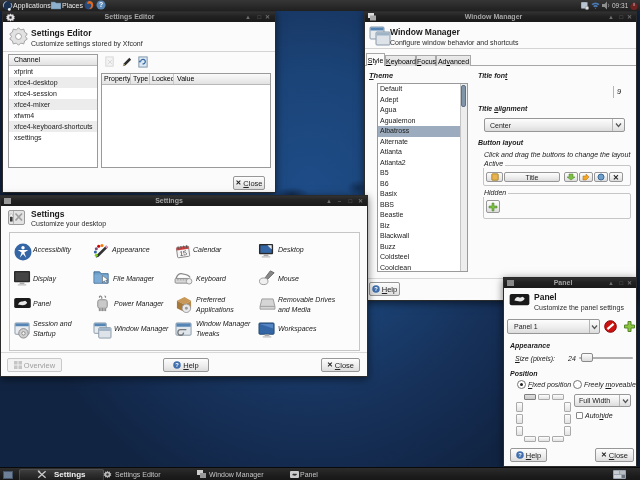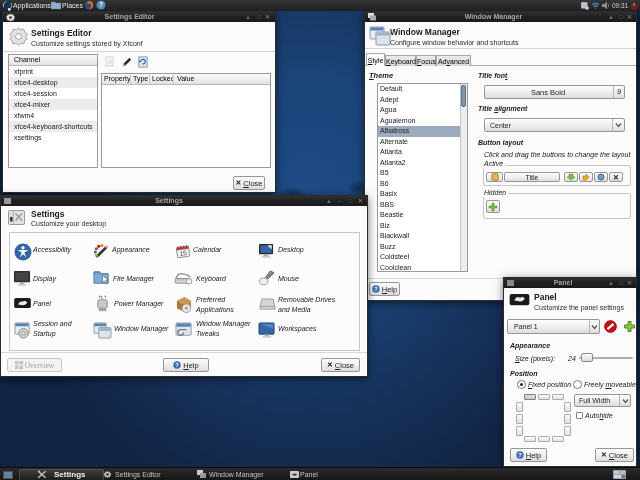--- a/index.html
+++ b/index.html
@@ -77,21 +77,20 @@
     <div class="li2">Biz</div>
     <div class="li2">Blackwall</div>
     <div class="li2">Buzz</div>
     <div class="li2">Coldsteel</div>
     <div class="li2">Coolclean</div>
     <div class="abs" style="right:0px; top:0px; width:7px; height:187px; background:#ededed; border-left:1px solid #c4c4c4;"></div>
     <div class="abs" style="right:1px; top:1px; width:5px; height:22px; background:#8095aa; border:1px solid #5d7186; border-radius:2px;"></div>
   </div>
 
   <div class="lbl b" style="left:113px; top:60px;">Title fon<u>t</u></div>
-  <div class="btn" style="left:119px; top:73px; width:141px; height:14px; padding-right:13px;">Sans Bold</div>
   <div class="abs" style="left:248px; top:74px; width:1px; height:12px; background:#b5b5b5;"></div>
   <div class="lbl" style="left:252px; top:76px; font-size:7.5px;">9</div>
   <div class="lbl b" style="left:113px; top:93px;">Title <u>a</u>lignment</div>
   <div class="btn" style="left:119px; top:106px; width:141px; height:14px; justify-content:flex-start; padding-left:5px; font-size:7px;">Center</div>
   <div class="abs" style="left:247px; top:107px; width:1px; height:12px; background:#b5b5b5;"></div>
   <svg style="left:250px; top:110px;" width="7" height="6" viewBox="0 0 7 6">
       <path d="M1 1.5 L3.5 4.5 L6 1.5" fill="none" stroke="#555" stroke-width="1.2"></path>
     </svg>
   <div class="lbl b" style="left:113px; top:127px;">Button layout</div>
   <div class="lbl" style="left:119px; top:139px;">Click and drag the buttons to change the layout</div>
@@ -331,21 +330,21 @@
   <div class="lbl" style="left:195px; top:134px;">Tweaks</div>
   <svg style="left:257px;top:126px;" width="18" height="17" viewBox="0 0 19 18">
       <rect x="1" y="1" width="16" height="12" rx="1" fill="#3465a4" stroke="#26496f"></rect>
       <path d="M2 2 L16 2 L16 7 Z" fill="#5585c5"></path>
       <rect x="7" y="13" width="5" height="2" fill="#aaa"></rect>
       <rect x="5" y="15" width="9" height="1.5" fill="#c5c5c5"></rect>
     </svg>
   <div class="lbl" style="left:277px; top:129px;">Workspaces</div>
 
   <div class="abs" style="left:0; top:156px; width:366px; height:1px; background:#d8d8d8;"></div>
-  <div class="btn dis" style="left:6px; top:162px; width:55px; height:14px;font-family:Liberation Serif, serif;">
+  <div class="btn dis" style="left:6px; top:162px; width:55px; height:14px;">
     <svg width="8" height="8" viewBox="0 0 9 9" style="position:static;margin-right:2px;" opacity="0.5">
         <rect x="0" y="0" width="4" height="4" fill="#999"></rect>
         <rect x="5" y="0" width="4" height="4" fill="#999"></rect>
         <rect x="0" y="5" width="4" height="4" fill="#999"></rect>
         <rect x="5" y="5" width="4" height="4" fill="#999"></rect>
       </svg>
     Overview</div>
   <div class="btn" style="left:162px; top:162px; width:46px; height:14px;">
     <svg width="8" height="8" viewBox="0 0 9 9" style="position:static; margin-right:2px;">
         <circle cx="4.5" cy="4.5" r="4.2" fill="#3f6fae"></circle>

